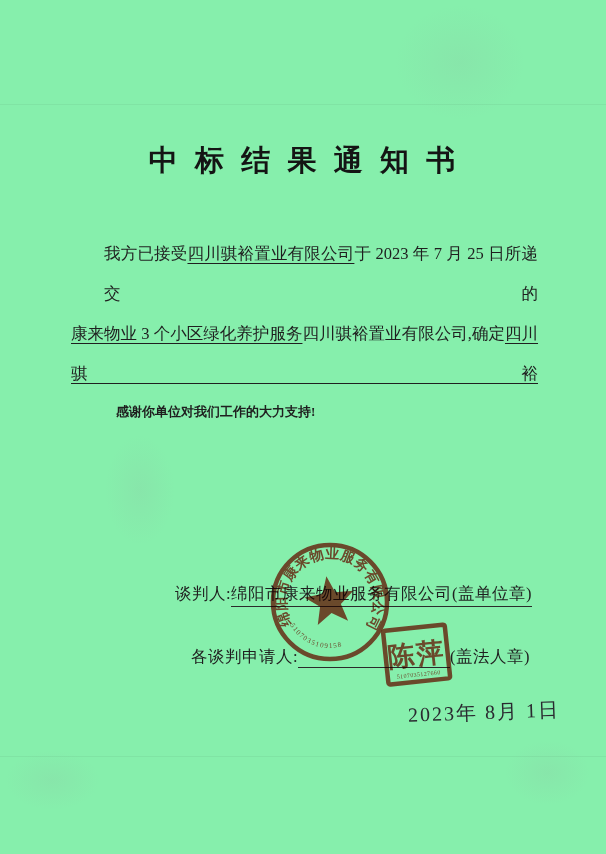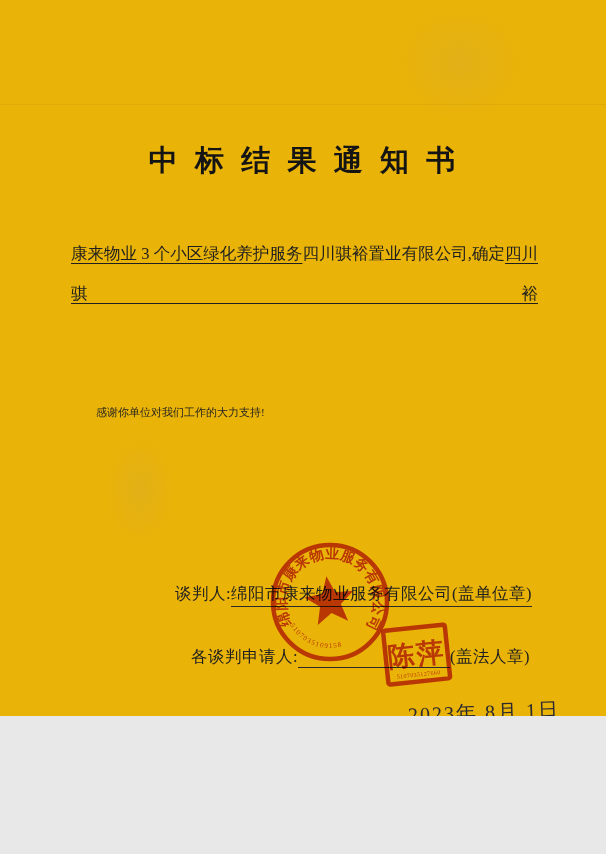--- a/index.html
+++ b/index.html
@@ -1,20 +1,20 @@
 <!DOCTYPE html>
 <html><head>
 <meta charset="utf-8">
 <style>
   html,body{margin:0;padding:0;background:#e8e8e8;}
   .page{
     position:relative;
-    width:606px;height:716px;
+    width:606px;height:854px;
     margin:0 auto;
-    background:#eab308;
+    background:#86efac;
     overflow:hidden;
     font-family:"Liberation Serif", serif;
     color:#1f1f1f;
   }
   
   .scan-line{position:absolute;left:0;width:606px;height:1px;background:rgba(0,0,0,.045);}
   .smudge{position:absolute;border-radius:50%;background:radial-gradient(closest-side,rgba(150,150,155,.10),rgba(150,150,155,0));}
   .title{
     position:absolute;top:141px;left:0;width:606px;
     text-align:center;font-size:29px;font-weight:bold;
@@ -30,22 +30,22 @@
   }
   .pline{white-space:nowrap;}
   .pjust{white-space:normal;text-align:justify;text-align-last:justify;}
   .pline.first{padding-left:33px;}
   .ul{
     text-decoration:underline;
     text-underline-offset:4px;
     text-decoration-thickness:1.3px;
   }
   .thanks{
-    position:absolute;top:400px;left:96px;
-    font-size:11px;font-weight:400;line-height:24px;
+    position:absolute;top:400px;left:116px;
+    font-size:13px;font-weight:700;line-height:24px;
   }
   .sig-row{position:absolute;font-size:16.5px;font-weight:500;white-space:nowrap;}
   .sig-row.negotiator{top:583px;left:175px;}
   .sig-row.legal{top:646px;left:191px;}
   .sig-label{letter-spacing:.5px;}
   .sig-value{
     border-bottom:1.4px solid #2b2b2b;
     padding-bottom:3px;letter-spacing:.5px;
   }
   .blank-line{
@@ -72,20 +72,21 @@
   <div class="scan-line" style="top:756px"></div>
   <div class="smudge" style="left:395px;top:5px;width:130px;height:115px"></div>
   <div class="smudge" style="left:105px;top:435px;width:70px;height:110px"></div>
   <div class="smudge" style="left:5px;top:750px;width:95px;height:60px"></div>
   <div class="smudge" style="left:505px;top:740px;width:85px;height:65px"></div>
 
   <div class="title">中 标 结 果 通 知 书</div>
 
 
   <div class="body-par">
+    <div class="pline pjust first"><span>我方已接受</span><span class="ul">四川骐裕置业有限公司</span><span>于 2023 年 7 月 25 日所递交的</span></div>
     <div class="pline pjust"><span class="ul">康来物业 3 个小区绿化养护服务</span><span>四川骐裕置业有限公司,确定</span><span class="ul">四川骐裕</span></div>
   </div>
 
   <div class="thanks">感谢你单位对我们工作的大力支持!</div>
 
   <div class="sig-row negotiator">
     <span class="sig-label">谈判人:</span><span class="sig-value">绵阳市康来物业服务有限公司(盖单位章)</span>
   </div>
 
   <div class="sig-row legal">

